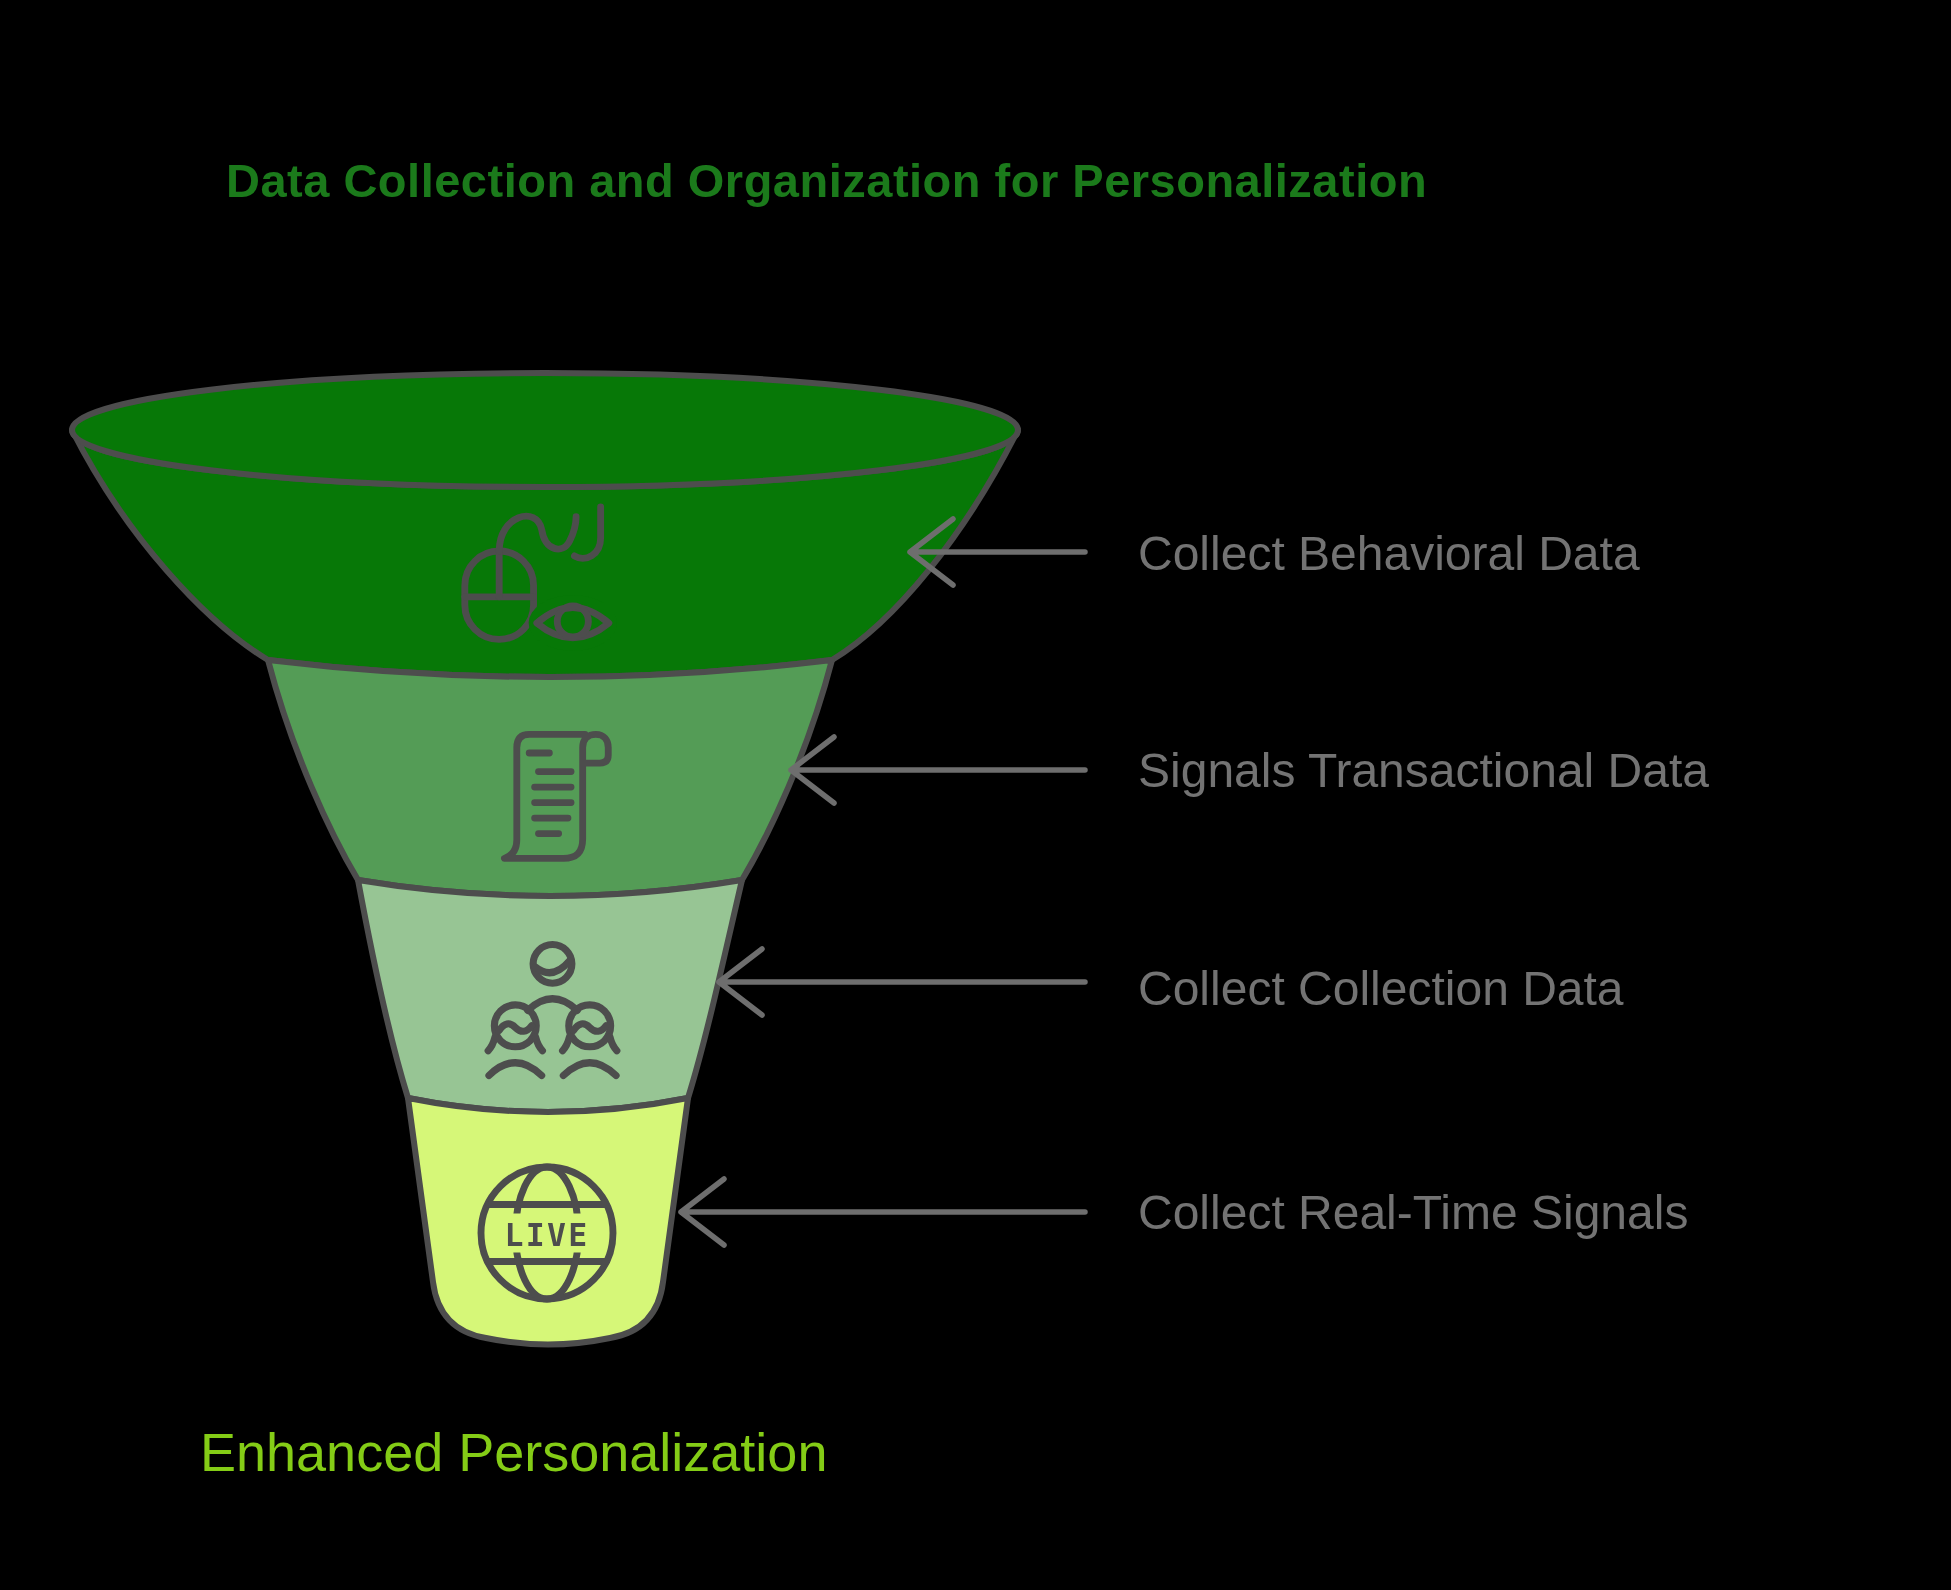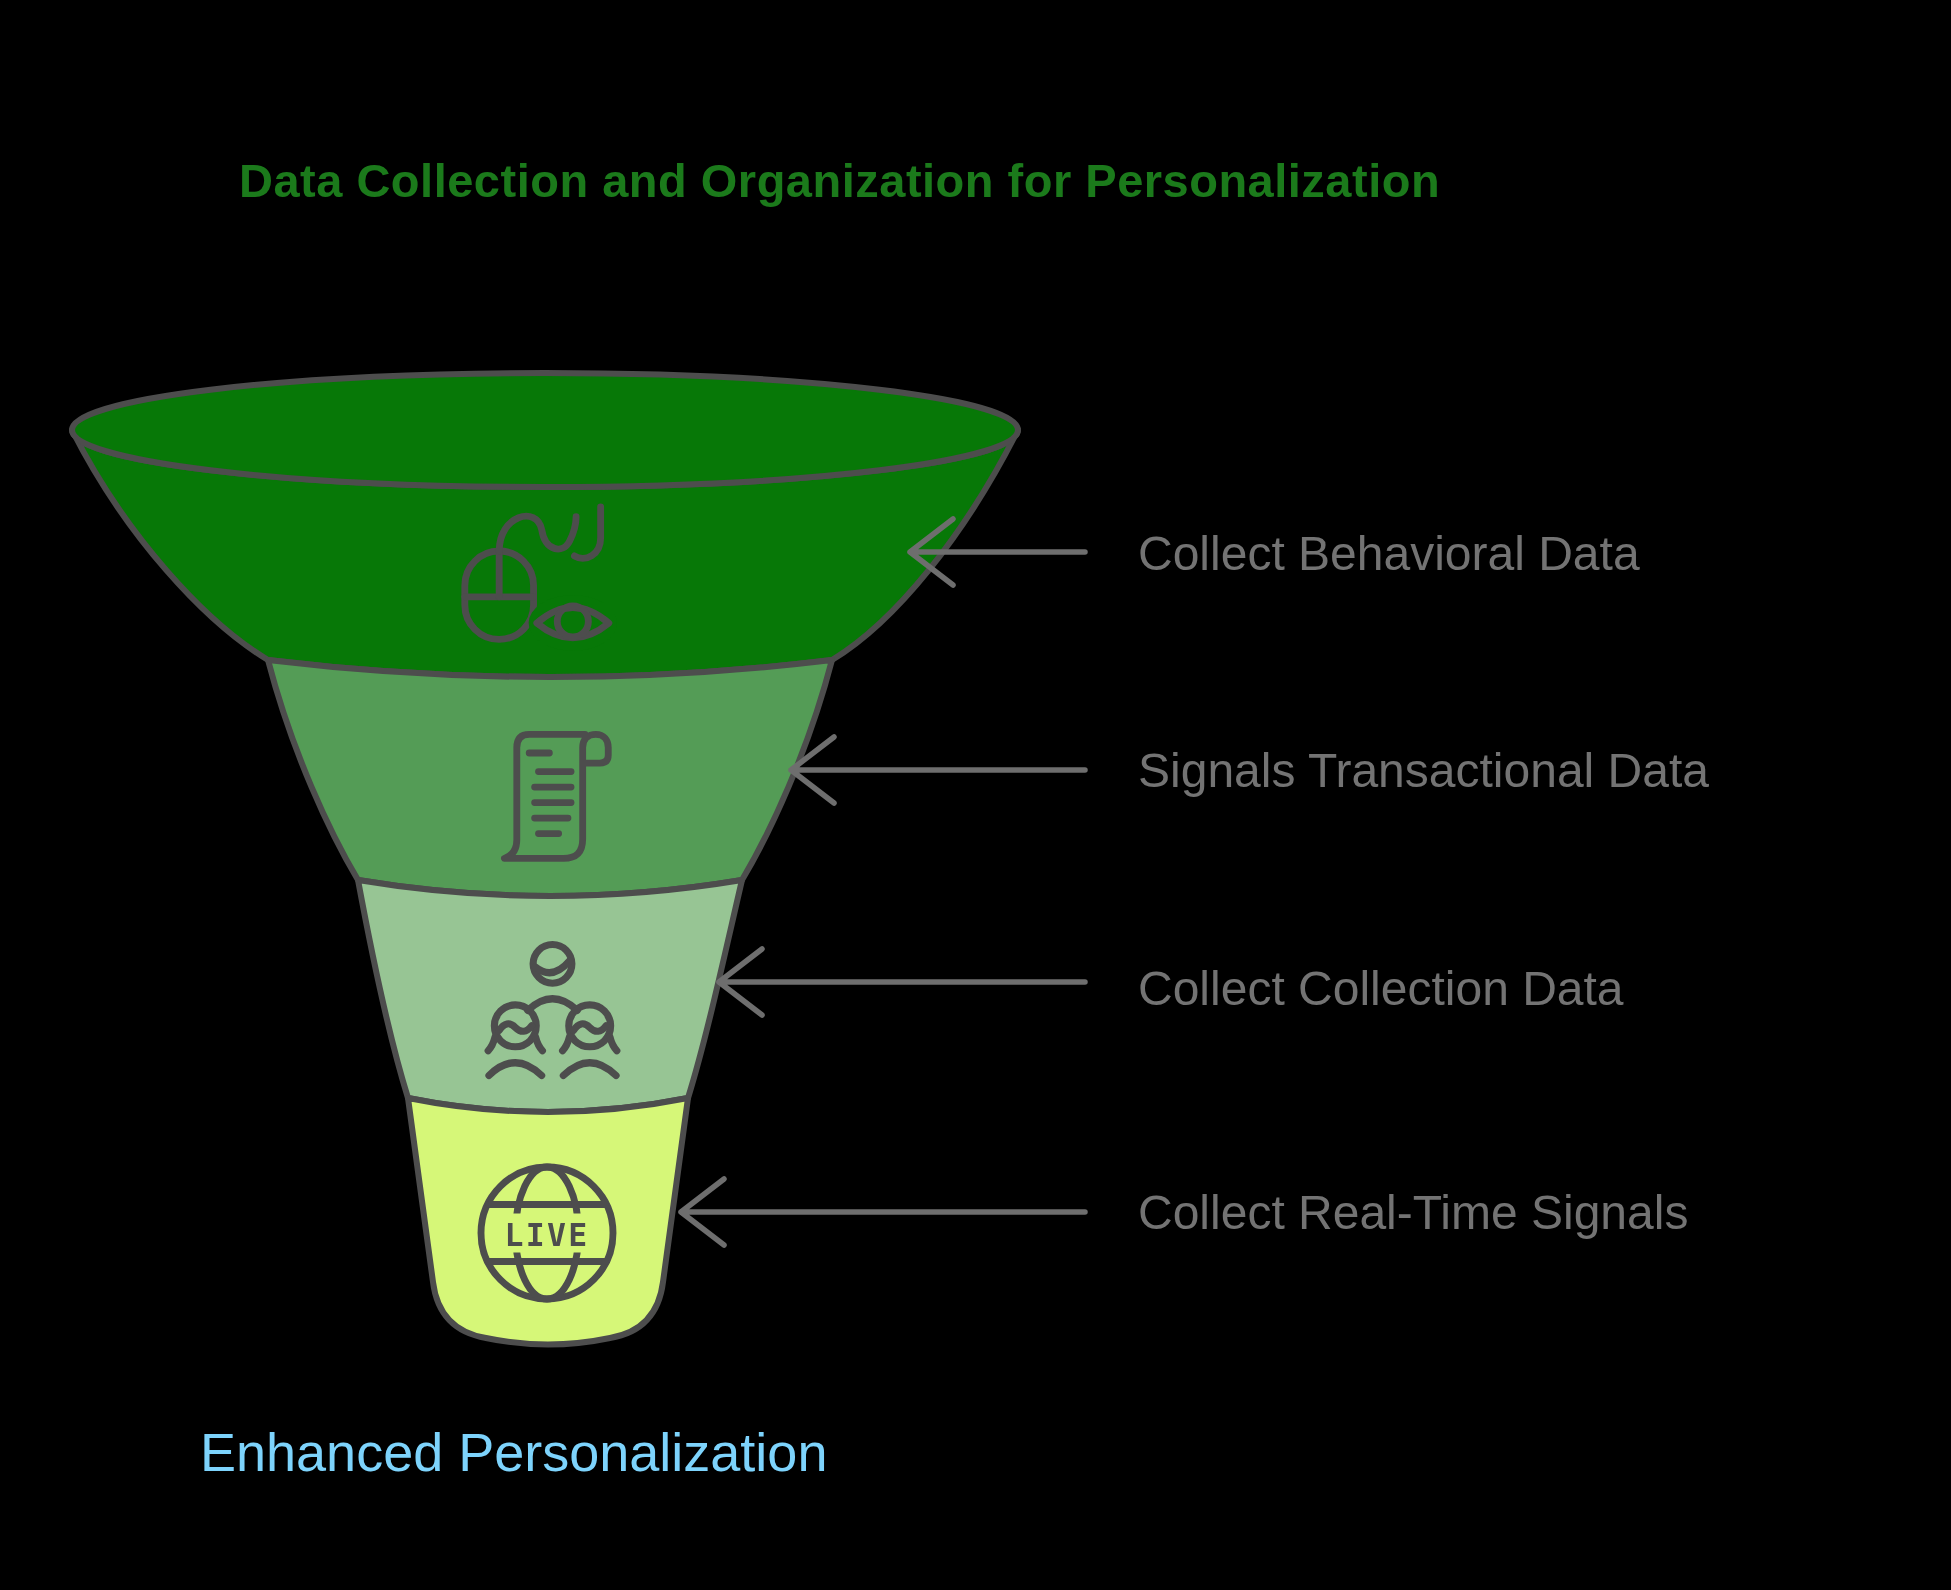--- a/index.html
+++ b/index.html
@@ -12,21 +12,21 @@
     font-family: "Liberation Sans", sans-serif;
     position: relative;
   }
   .stage-canvas {
     position: absolute;
     left: 0;
     top: 0;
   }
   .diagram-title {
     position: absolute;
-    left: 239px;
+    left: 226px;
     top: 180px;
     transform: translateY(-50%);
     font-size: 47px;
     font-weight: bold;
     color: #1b7a1b;
     white-space: nowrap;
     letter-spacing: 0.5px;
     text-align: right;
   }
   .stage-label {
@@ -40,21 +40,21 @@
   .stage-label.l1 { top: 553px; }
   .stage-label.l2 { top: 770px; }
   .stage-label.l3 { top: 988px; }
   .stage-label.l4 { top: 1212px; }
   .outcome-label {
     position: absolute;
     left: 200px;
     top: 1452px;
     transform: translateY(-50%);
     font-size: 54px;
-    color: #7dd3fc;
+    color: #84cc16;
     white-space: nowrap;
   }
 </style>
 </head>
 <body>
 
 <div class="diagram-title">Data Collection and Organization for Personalization</div>
 
 <svg class="stage-canvas" width="1951" height="1590" viewBox="0 0 1951 1590" xmlns="http://www.w3.org/2000/svg">
 

